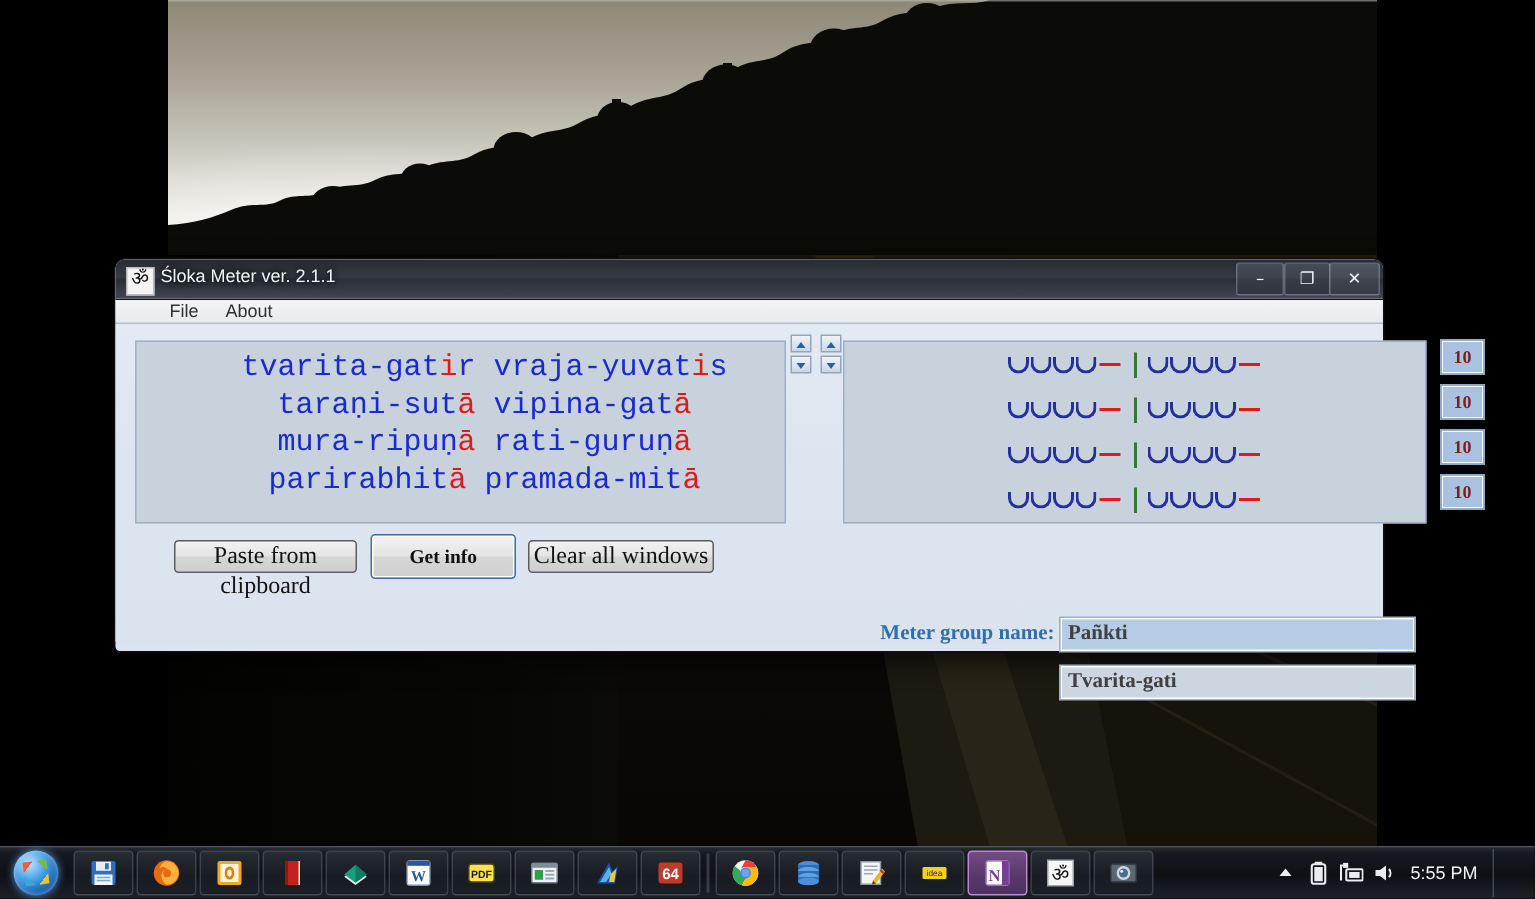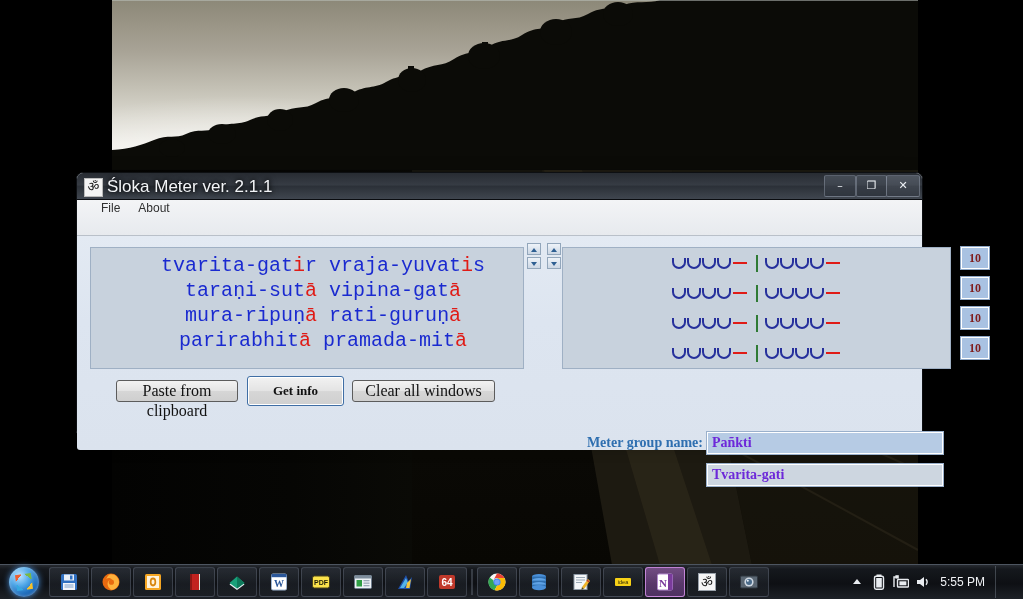--- a/index.html
+++ b/index.html
@@ -86,21 +86,21 @@
     width: 17px; height: 17px;
     background: #f4f4f4;
     border: 1px solid #bbb;
     color: #111;
     font-size: 13px; line-height: 15px; text-align: center;
     font-family: "DejaVu Sans", sans-serif;
   }
   #titlebar-text {
     position: absolute; left: 30px; top: 4px;
     color: #f2f4f7;
-    font-size: 17px;
+    font-size: 12px;
     font-family: "Liberation Sans", sans-serif;
     text-shadow: 0 0 4px rgba(0,0,0,0.9), 0 0 7px rgba(0,0,0,0.7);
     white-space: nowrap;
   }
   .win-btn {
     position: absolute; top: 2px;
     height: 20px;
     border: 1px solid rgba(150,160,175,0.45);
     border-radius: 2px;
     background: linear-gradient(to bottom, rgba(90,98,110,0.55), rgba(40,46,55,0.6));
@@ -110,25 +110,25 @@
     line-height: 19px;
     font-family: "DejaVu Sans", sans-serif;
   }
   #btn-min { right: 66px; width: 30px; }
   #btn-max { right: 35px; width: 29px; }
   #btn-close { right: 2px; width: 32px;
     background: linear-gradient(to bottom, rgba(110,118,130,0.55), rgba(50,56,66,0.6)); }
 
   
   #menubar {
-    height: 36px;
+    height: 16px;
     background: linear-gradient(to bottom, #f3f4f6 0%, #e7eaee 100%);
     border-bottom: 1px solid #b9c0c9;
-    padding-left: 15px;
-    display: flex; align-items: flex-start;
+    padding-left: 27px;
+    display: flex; align-items: flex-end;
     box-sizing: border-box;
   }
   .menu-item {
     font-size: 12px; color: #303030;
     padding: 1px 9px;
     font-family: "Liberation Sans", sans-serif;
     cursor: default;
   }
 
   
@@ -252,42 +252,42 @@
     text-align: center;
     cursor: default;
   }
   #btn-paste { left: 39px; top: 144px; width: 122px; height: 22px; line-height: 20px; }
   #btn-getinfo {
     left: 170px; top: 140px; width: 97px; height: 30px; line-height: 28px;
     font-weight: bold; font-size: 13px;
     border: 1px solid #3f6ea5;
     box-shadow: inset 0 0 0 1px #ffffff;
   }
-  #btn-clear { left: 275px; top: 144px; width: 143px; height: 22px; line-height: 20px; }
+  #btn-clear { left: 275px; top: 144px; width: 124px; height: 22px; line-height: 20px; }
 
   
   .name-row { position: absolute; height: 36px; }
   .name-label {
     position: absolute; right: 100%;
     margin-right: 4px;
     white-space: nowrap;
     font-family: "Liberation Serif", serif;
     font-size: 14px;
     font-weight: bold;
     color: #2f6fb0;
     line-height: 22px;
   }
   .name-field {
     box-sizing: border-box;
     height: 22px;
     padding-left: 4px;
     font-family: "Liberation Serif", serif;
     font-size: 14px;
     font-weight: bold;
-    color: #6d28d9;
+    color: #404040;
     line-height: 20px;
     overflow: hidden;
     white-space: nowrap;
   }
   #row-group { left: 630px; top: 196px; width: 236px; }
   #field-group {
     width: 236px;
     background: #b6cbe4;
     border: 1px solid #ffffff;
     outline: 1px solid #9ab0cb;

